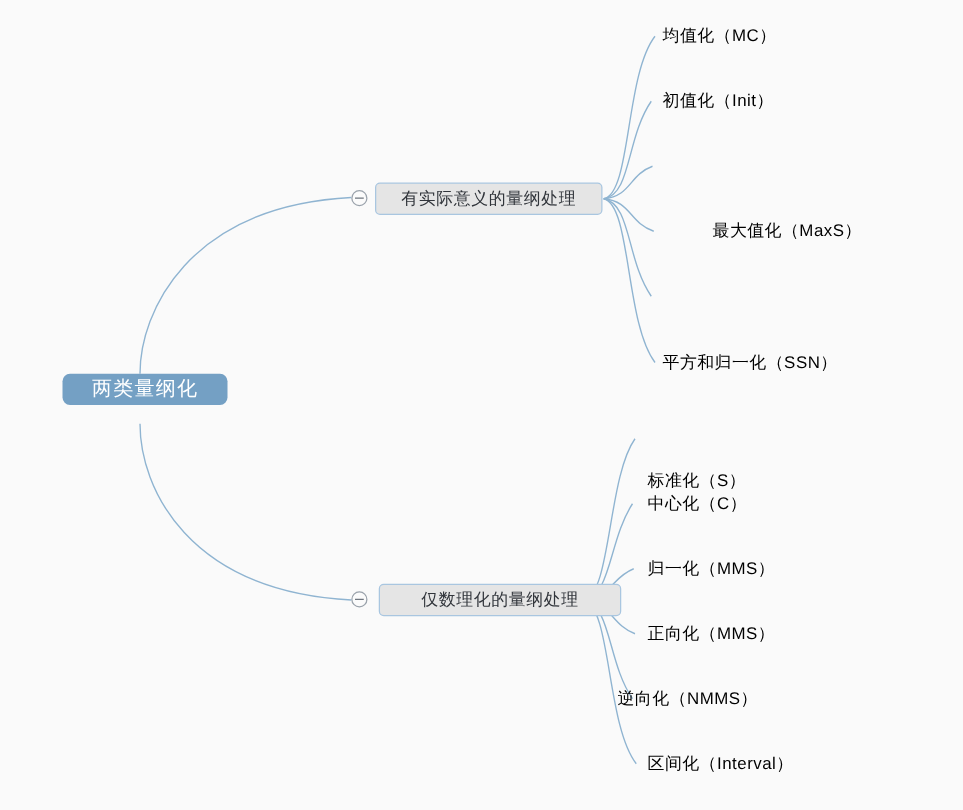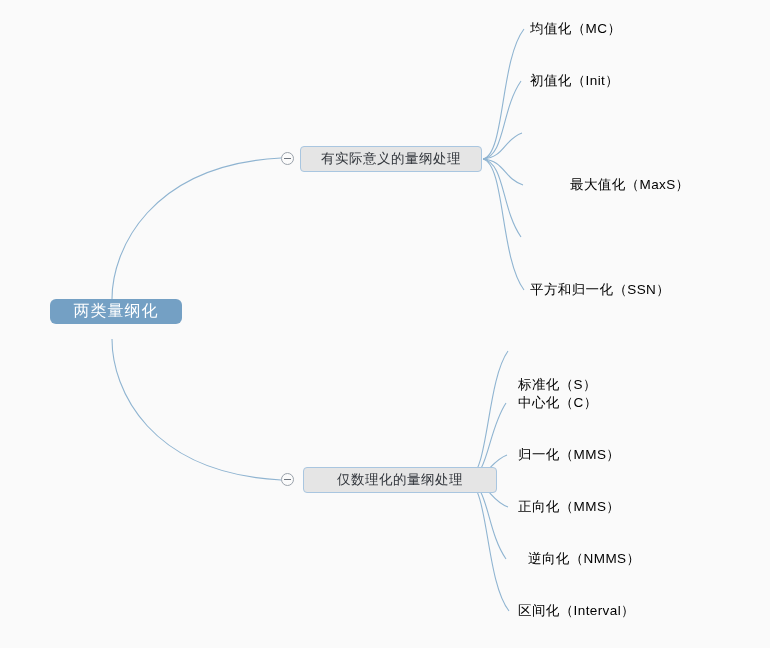--- a/index.html
+++ b/index.html
@@ -132,16 +132,16 @@
 
   <div class="leaf-node" style="left:530px; top:20px;">均值化（MC）</div>
   <div class="leaf-node" style="left:530px; top:72px;">初值化（Init）</div>
   <div class="leaf-node" style="left:530px; top:176px;margin-left:40px;">最大值化（MaxS）</div>
   <div class="leaf-node" style="left:530px; top:281px;text-align:center;">平方和归一化（SSN）</div>
 
   <div class="leaf-node" style="left:518px; top:342px;margin-top:34px;">标准化（S）</div>
   <div class="leaf-node" style="left:518px; top:394px;">中心化（C）</div>
   <div class="leaf-node" style="left:518px; top:446px;">归一化（MMS）</div>
   <div class="leaf-node" style="left:518px; top:498px;">正向化（MMS）</div>
-  <div class="leaf-node" style="left:528px; top:550px;">逆向化（NMMS）</div>
+  <div class="leaf-node" style="left:494px; top:550px;">逆向化（NMMS）</div>
   <div class="leaf-node" style="left:518px; top:602px;">区间化（Interval）</div>
 
 </div>
 
 </body></html>

